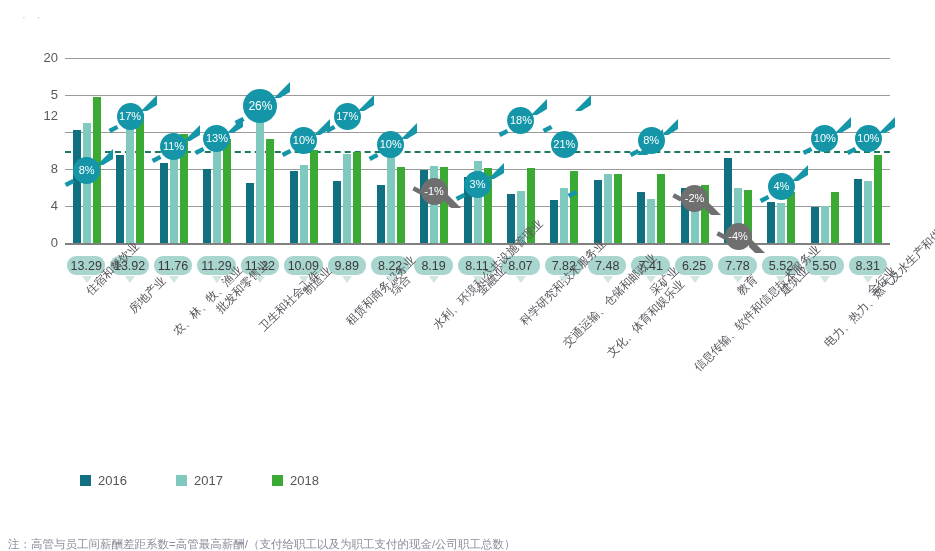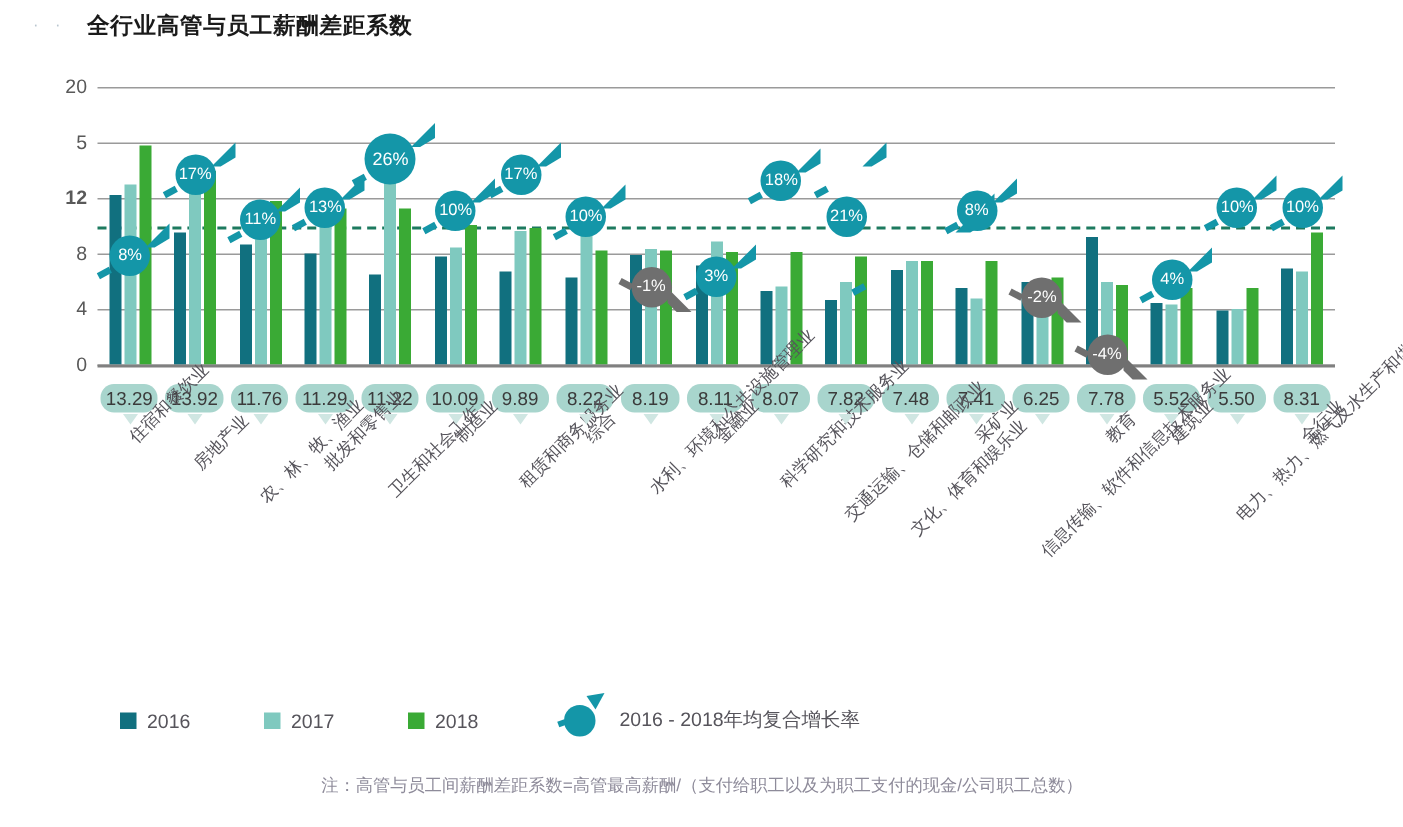--- a/index.html
+++ b/index.html
@@ -79,37 +79,36 @@
   .swatch{width:11px;height:11px;margin-right:7px;}
   .lg-label{font-size:13px;color:#56545b;white-space:nowrap;}
   .lg-dash{width:52px;height:0;border-top:2px dashed #1d7a5f;margin-right:12px;}
   .lg-bubble{
     width:21px;height:21px;border-radius:50%;background:#1496a8;margin-right:6px;
     position:relative;
   }
 
   
   #note{
-    position:absolute;left:8px;top:516px;width:920px;
-    font-size:11.5px;color:#8e8b9a;line-height:16px;text-align:center;
+    position:absolute;left:8px;top:536px;width:920px;
+    font-size:11.5px;color:#8e8b9a;line-height:16px;
   }
 </style>
 </head>
 <body>
 
 <div id="title-bar">
   <div id="title-mark">· ·</div>
-  <div id="title-text">全行业高管与员工薪酬差距系数</div>
 </div>
 
 <div id="yaxis">
     <div class="ytick" style="top: 179px;">0</div>
     <div class="ytick" style="top: 142px;">4</div>
     <div class="ytick" style="top: 105px;">8</div>
-    <div class="ytick" style="top: 68px; font-weight: bold;">12</div>
+    <div class="ytick" style="top: 52px;">12</div>
     <div class="ytick" style="top: 31px;">5</div>
     <div class="ytick" style="top: -6px;">20</div>
   </div>
 
 <div id="plot">
     <div class="gridline" style="top: 185px;"></div>
     <div class="gridline" style="top: 148px;"></div>
     <div class="gridline" style="top: 111px;"></div>
     <div class="gridline" style="top: 74px;"></div>
     <div class="gridline" style="top: 37px;"></div>
@@ -414,26 +413,17 @@
     <span class="lg-label">2016</span>
   </div>
   <div class="lg-item" style="left:96px;">
     <span class="swatch" style="background:#7fc9bf"></span>
     <span class="lg-label">2017</span>
   </div>
   <div class="lg-item" style="left:192px;">
     <span class="swatch" style="background:#3aaa35"></span>
     <span class="lg-label">2018</span>
   </div>
-  <div class="lg-item" style="left:296px;">
-    <span class="lg-bubble">
-      <svg width="21" height="21" style="position:absolute;left:5px;top:-6px;overflow:visible">
-        <polygon points="10,0 22,-2 16,9" fill="#1496a8"></polygon>
-        <rect x="-9" y="16" width="5" height="4" fill="#1496a8" transform="rotate(-20 -6 18)"></rect>
-      </svg>
-    </span>
-    <span class="lg-label" style="margin-left:10px">2016 - 2018年均复合增长率</span>
-  </div>
 </div>
 
 <div id="note">
   <div>注：高管与员工间薪酬差距系数=高管最高薪酬/（支付给职工以及为职工支付的现金/公司职工总数）</div>
 </div>
 
 </body></html>

